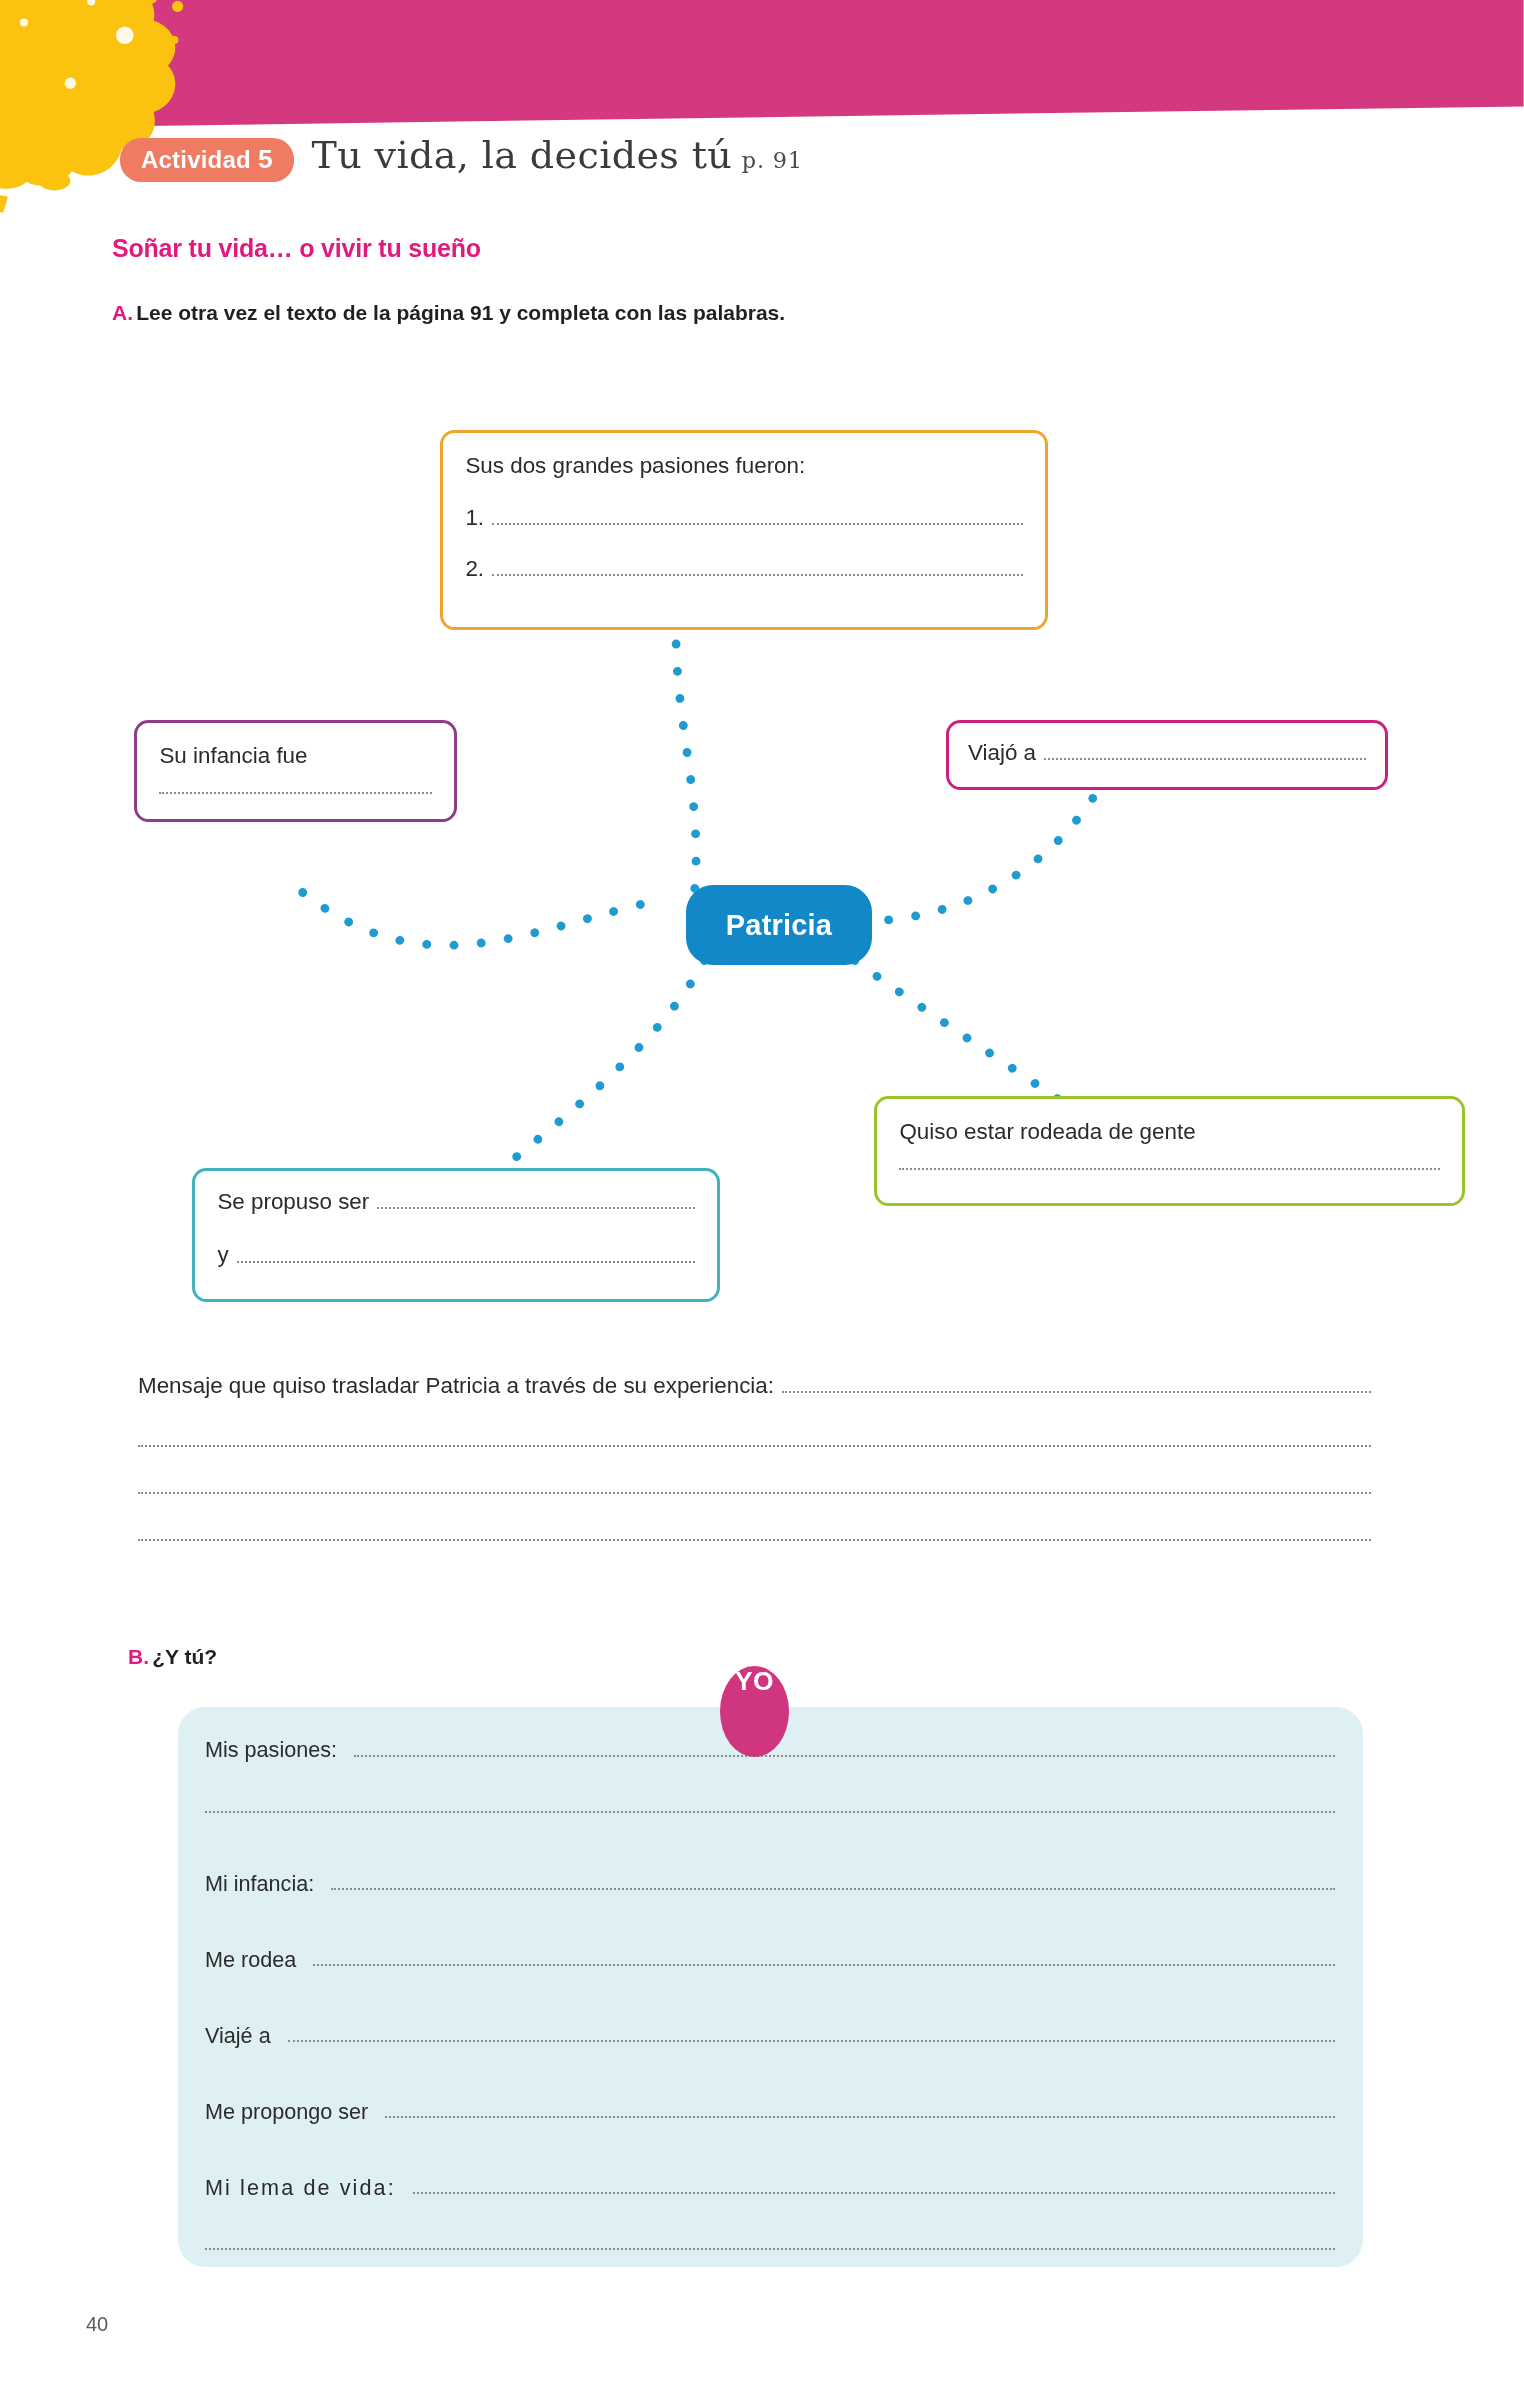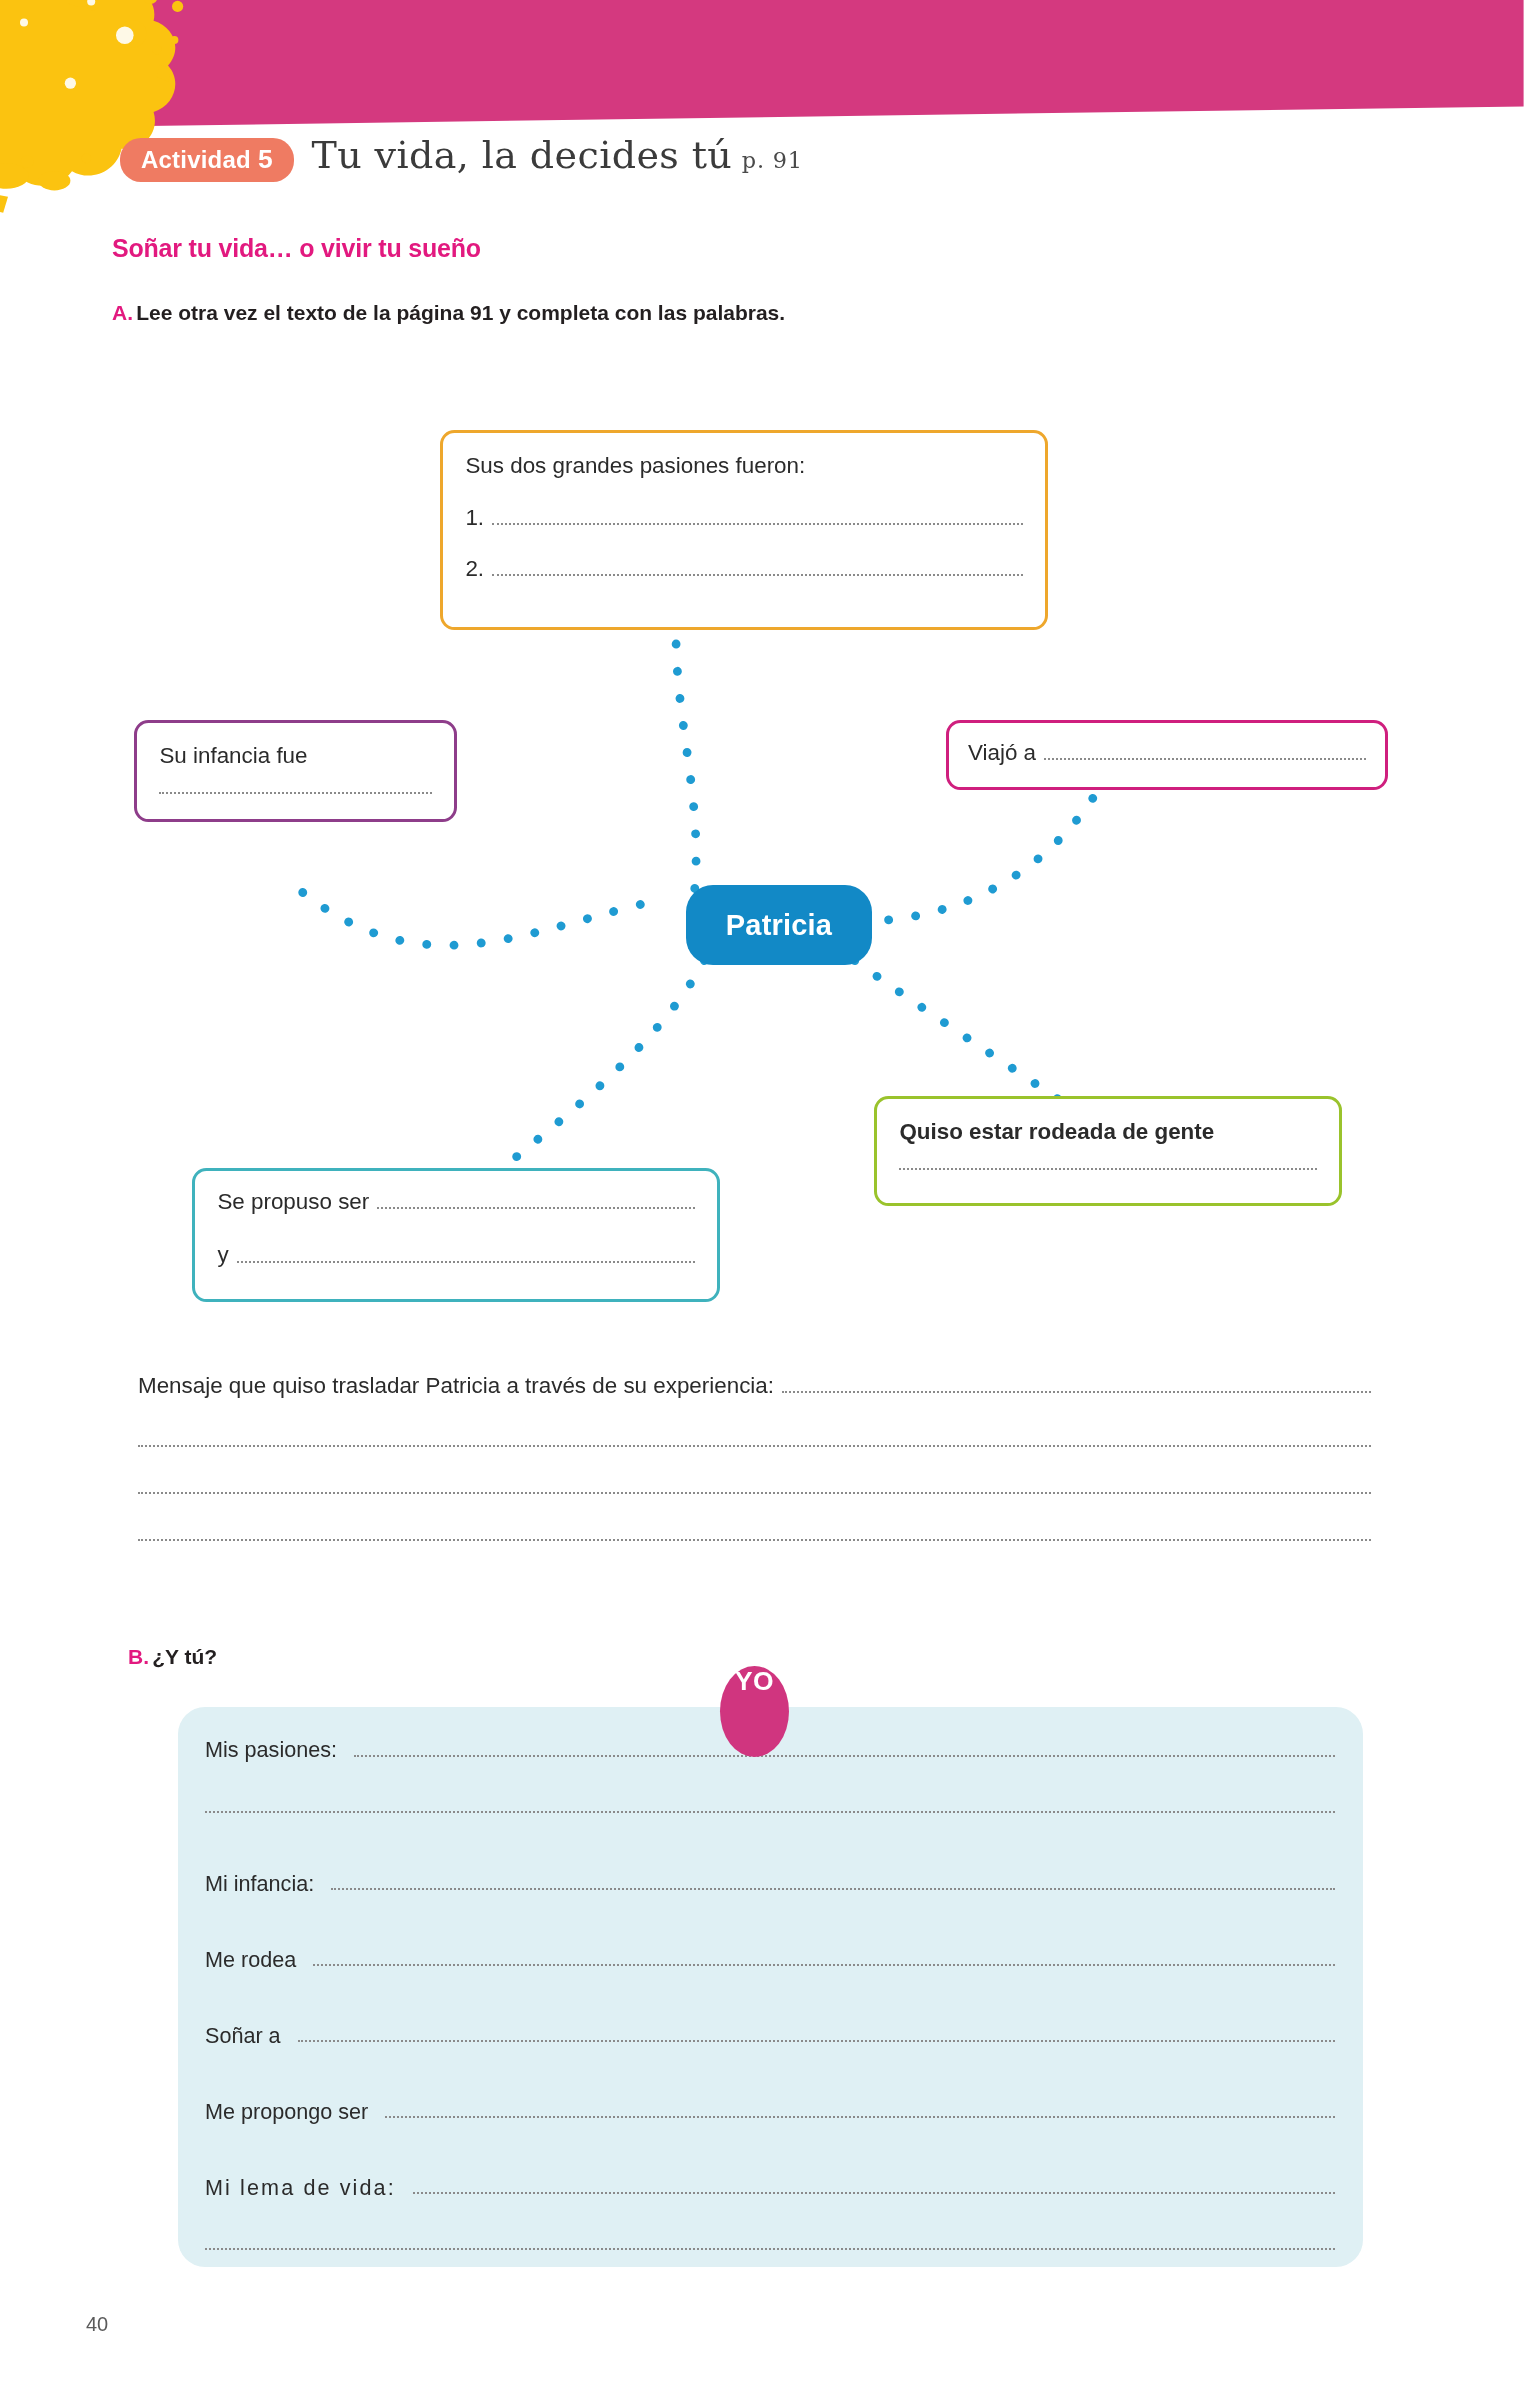--- a/index.html
+++ b/index.html
@@ -345,21 +345,21 @@
       </div>
     </div>
 
     <div class="node node-magenta" style="left:946px; top:336px; width:442px; height:70px; padding:7px 19px;margin-top:8px;">
       <div class="inline-row" style="margin-top:9.6px;">
         <span class="lbl">Viajó a</span>
         <span class="dotline"></span>
       </div>
     </div>
 
-    <div class="node node-green" style="left:874px; top:720px; width:468px; height:110px;font-weight:bold;">
+    <div class="node node-green" style="left:874px; top:720px; width:591px; height:110px;">
       <div class="ntext">Quiso estar rodeada de gente</div>
       <div class="inline-row" style="margin-top:21px;">
         <span class="dotline"></span>
       </div>
     </div>
 
     <div class="node node-teal" style="left:192px; top:792px; width:528px; height:134px;">
       <div class="inline-row">
         <span class="lbl">Se propuso ser</span>
         <span class="dotline"></span>
@@ -406,21 +406,21 @@
       <span class="lbl">Mi infancia:</span>
       <span class="dotline"></span>
     </div>
 
     <div class="yo-row" style="margin-top:50px;">
       <span class="lbl">Me rodea</span>
       <span class="dotline"></span>
     </div>
 
     <div class="yo-row" style="margin-top:50px;">
-      <span class="lbl">Soñar a</span>
+      <span class="lbl">Viajé a</span>
       <span class="dotline"></span>
     </div>
 
     <div class="yo-row" style="margin-top:50px;">
       <span class="lbl">Me propongo ser</span>
       <span class="dotline"></span>
     </div>
 
     <div class="yo-row" style="margin-top:50px;">
       <span class="lbl spaced">Mi lema de vida:</span>

